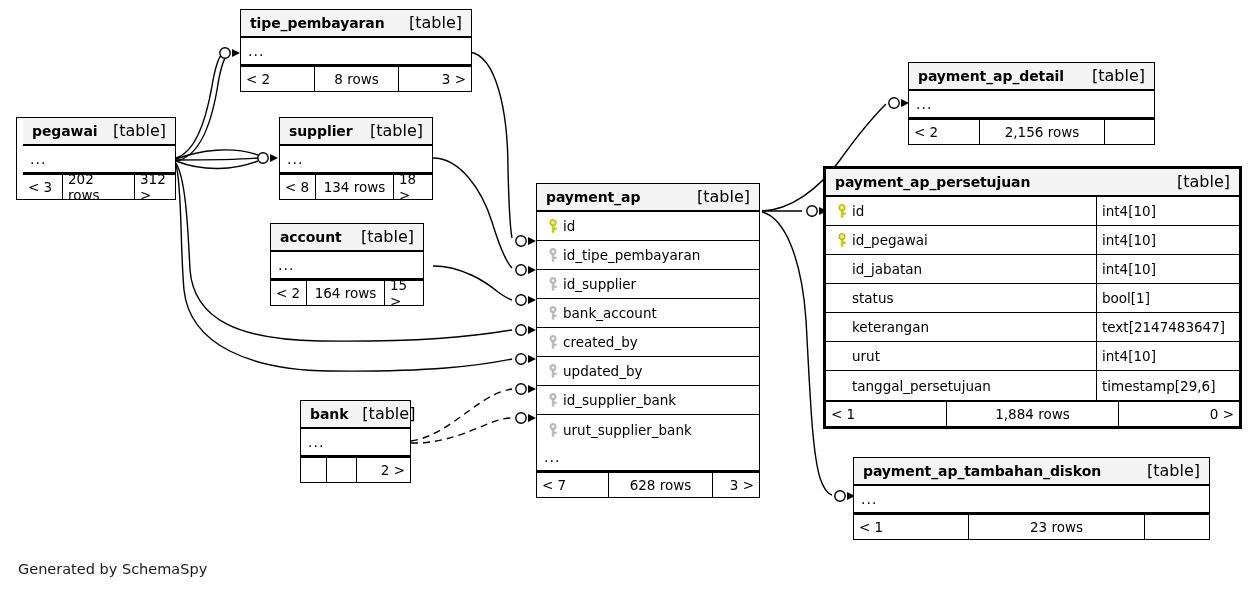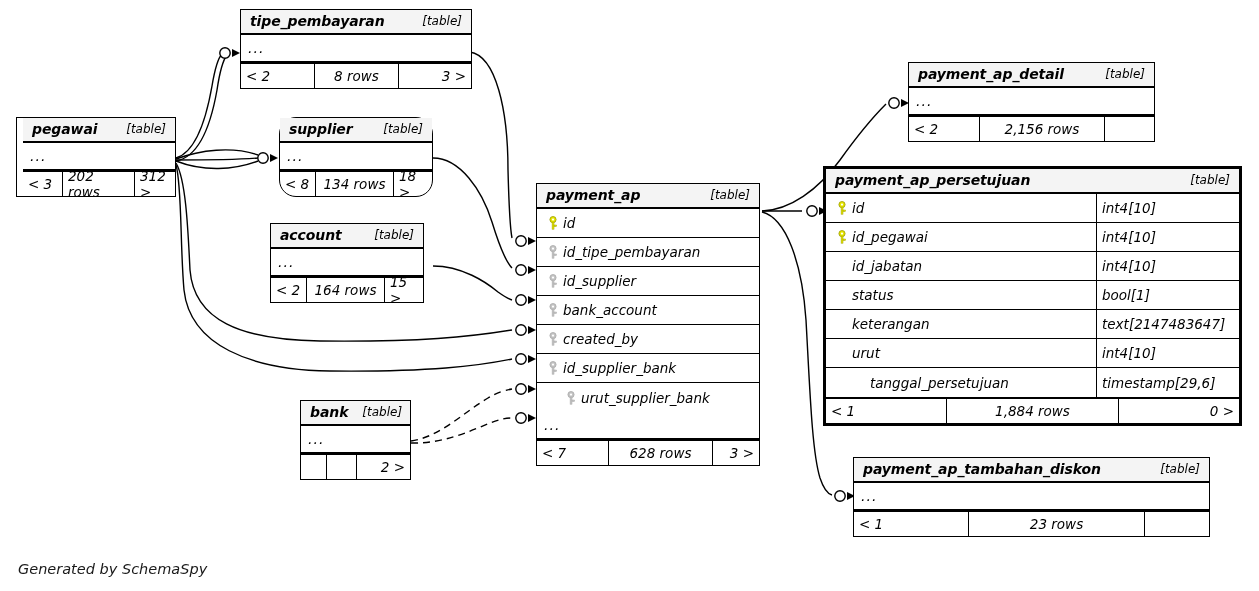--- a/index.html
+++ b/index.html
@@ -13,21 +13,20 @@
     height: 591px;
     position: relative;
     overflow: hidden;
     -webkit-font-smoothing: antialiased;
   }
   #canvas {
     position: absolute;
     left: 0; top: 0;
     width: 1259px;
     height: 433px;
-    font-style: italic;
   }
   #edges {
     position: absolute;
     left: 0; top: 0;
     width: 1259px;
     height: 591px;
     pointer-events: none;
     z-index: 1;
   }
   .table-node {
@@ -51,36 +50,36 @@
     padding: 3px 9px 4px 9px;
     box-sizing: border-box;
     white-space: nowrap;
   }
   .tbl-name {
     font-weight: bold;
     font-size: 14px;
     letter-spacing: -0.1px;
   }
   .tbl-tag {
-    font-size: 12px;
+    font-size: 16px;
     color: #000000;
     padding-left: 14px;
   }
   .tbl-rows {
     display: block;
   }
   .col-row {
     display: flex;
     align-items: center;
     border-bottom: 1px solid #000000;
     box-sizing: border-box;
     height: 29px;
     white-space: nowrap;
   }
-  .col-row:last-child { border-bottom: none; margin-left: 18px; }
+  .col-row:last-child { border-bottom: none; }
   .col-name-cell {
     display: flex;
     align-items: center;
     flex: 1 1 auto;
     padding-left: 8px;
     overflow: hidden;
   }
   .col-type-cell {
     border-left: 1px solid #000000;
     padding: 0 6px 0 5px;
@@ -236,21 +235,21 @@
       <span class="tbl-tag">[table]</span>
     </div>
     <div class="ellipsis-row">...</div>
     <div class="foot">
       <div class="foot-cell foot-left" style="width:40px">&lt; 3</div>
       <div class="foot-cell foot-mid" style="width:72px">202 rows</div>
       <div class="foot-cell foot-right" style="flex:1">312 &gt;</div>
     </div>
   </div>
 
-  <div class="table-node" style="left:279px; top:117px; width:154px;border-radius:17px;">
+  <div class="table-node" style="left:279px; top:117px; width:154px;">
     <div class="tbl-head">
       <span class="tbl-name">supplier</span>
       <span class="tbl-tag">[table]</span>
     </div>
     <div class="ellipsis-row">...</div>
     <div class="foot">
       <div class="foot-cell foot-left" style="width:36px">&lt; 8</div>
       <div class="foot-cell foot-mid" style="width:78px">134 rows</div>
       <div class="foot-cell foot-right" style="flex:1">18 &gt;</div>
     </div>
@@ -382,20 +381,33 @@
       <div class="col-row">
         <div class="col-name-cell">
           <span class="key-slot">
             <svg class="keyicon" width="11" height="14" viewBox="0 0 11 14">
                 <circle cx="4" cy="3.6" r="3.1" fill="#c4c4c4" stroke="#a8a8a8" stroke-width="0.8"></circle>
                 <circle cx="4" cy="3.6" r="1.1" fill="#fff"></circle>
                 <rect x="3.1" y="6" width="1.9" height="7.2" fill="#c4c4c4" stroke="#a8a8a8" stroke-width="0.5"></rect>
                 <rect x="5" y="9" width="2.6" height="1.5" fill="#c4c4c4" stroke="#a8a8a8" stroke-width="0.5"></rect>
               </svg>
           </span>
+          <span class="col-label">updated_by</span>
+        </div>
+      </div>
+      <div class="col-row">
+        <div class="col-name-cell">
+          <span class="key-slot">
+            <svg class="keyicon" width="11" height="14" viewBox="0 0 11 14">
+                <circle cx="4" cy="3.6" r="3.1" fill="#c4c4c4" stroke="#a8a8a8" stroke-width="0.8"></circle>
+                <circle cx="4" cy="3.6" r="1.1" fill="#fff"></circle>
+                <rect x="3.1" y="6" width="1.9" height="7.2" fill="#c4c4c4" stroke="#a8a8a8" stroke-width="0.5"></rect>
+                <rect x="5" y="9" width="2.6" height="1.5" fill="#c4c4c4" stroke="#a8a8a8" stroke-width="0.5"></rect>
+              </svg>
+          </span>
           <span class="col-label">id_supplier_bank</span>
         </div>
       </div>
       <div class="col-row">
         <div class="col-name-cell">
           <span class="key-slot">
             <svg class="keyicon" width="11" height="14" viewBox="0 0 11 14">
                 <circle cx="4" cy="3.6" r="3.1" fill="#c4c4c4" stroke="#a8a8a8" stroke-width="0.8"></circle>
                 <circle cx="4" cy="3.6" r="1.1" fill="#fff"></circle>
                 <rect x="3.1" y="6" width="1.9" height="7.2" fill="#c4c4c4" stroke="#a8a8a8" stroke-width="0.5"></rect>

